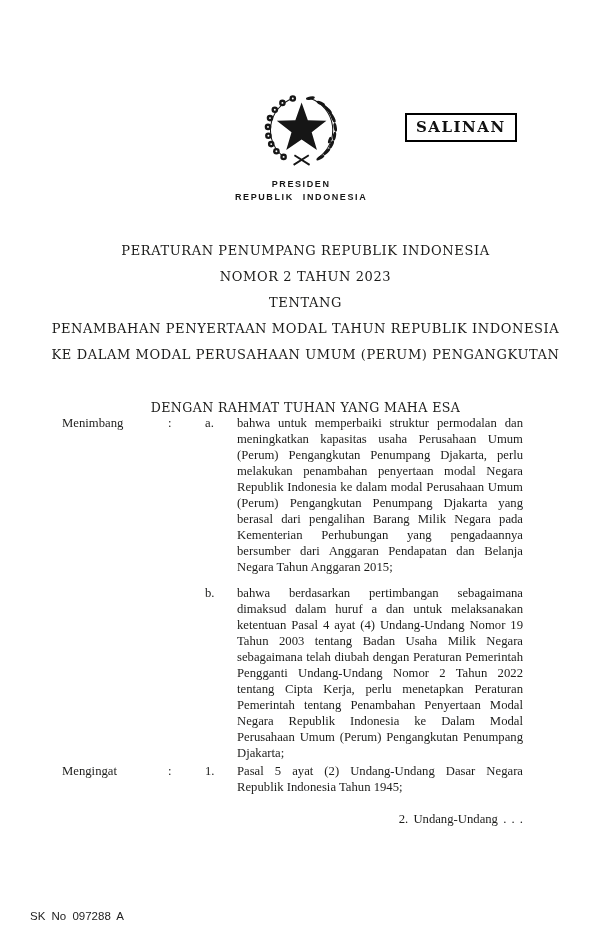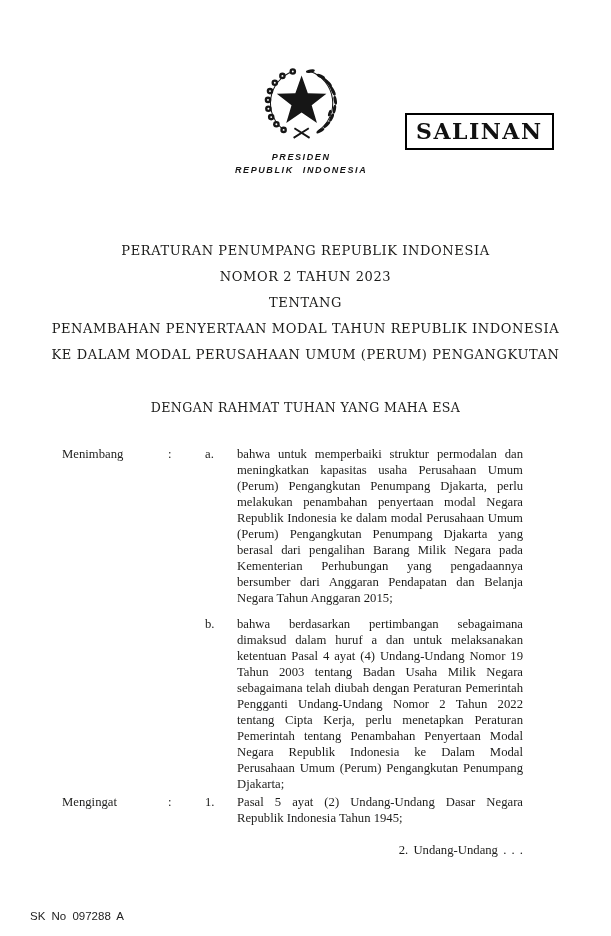--- a/index.html
+++ b/index.html
@@ -11,26 +11,25 @@
     background: #ffffff;
     color: #1d1d1b;
     font-family: "Liberation Serif", serif;
     overflow: hidden;
   }
 
   
   .header { position: relative; height: 200px; }
   .seal-block {
     position: absolute;
-    top: 65px;
+    top: 92px;
     left: 50%;
     transform: translateX(-52%);
     text-align: center;
     width: 220px;
-    font-style: italic;
   }
   .seal-svg { display: block; margin: 0 auto; }
   .letterhead {
     margin-top: 5px;
     font-family: "Liberation Sans", sans-serif;
     font-weight: bold;
     font-size: 9px;
     letter-spacing: 1.6px;
     line-height: 13px;
     color: #161616;
@@ -38,21 +37,21 @@
   .letterhead .lh2 { word-spacing: 5px; }
 
   .stamp {
     position: absolute;
     top: 113px;
     left: 405px;
     border: 2.5px solid #000000;
     padding: 3px 9px 4px 9px;
     font-family: "DejaVu Serif", serif;
     font-weight: bold;
-    font-size: 22px;
+    font-size: 15px;
     letter-spacing: 1.5px;
     color: #111;
     background: #fff;
   }
 
   
   .title-block {
     margin-top: 42px;
     text-align: center;
     font-family: "DejaVu Serif", serif;
@@ -72,21 +71,21 @@
   }
   .authority {
     margin-top: 17px;
     text-align: center;
     font-family: "DejaVu Serif", serif;
     font-size: 12.6px;
     letter-spacing: 0.4px;
   }
 
   
-  .body-block { margin-top: 31px; font-size: 12.7px; line-height: 16px; }
+  .body-block { font-size: 12.7px; line-height: 16px; }
   .clause { position: relative; margin-left: 62px; margin-right: 88px; }
   .clause-label { position: absolute; left: 0; top: 0; }
   .clause-colon { position: absolute; left: 106px; top: 0; }
   .clause-items { margin-left: 143px; }
   .clause-item { position: relative; margin-bottom: 10px; }
   .clause-item:last-child { margin-bottom: 0; }
   .item-marker { position: absolute; left: 0; top: 0; }
   .item-text { margin-left: 32px; width: 286px; text-align: justify; }
 
   .catchword {

